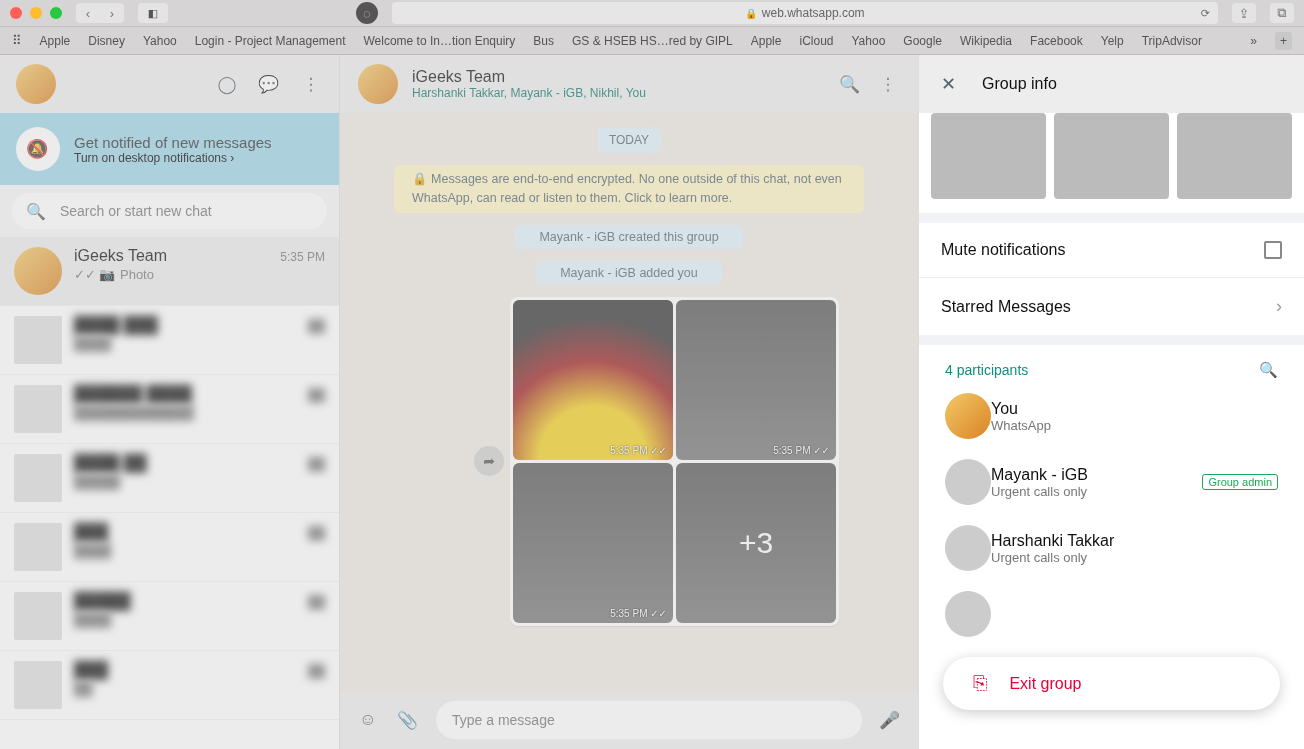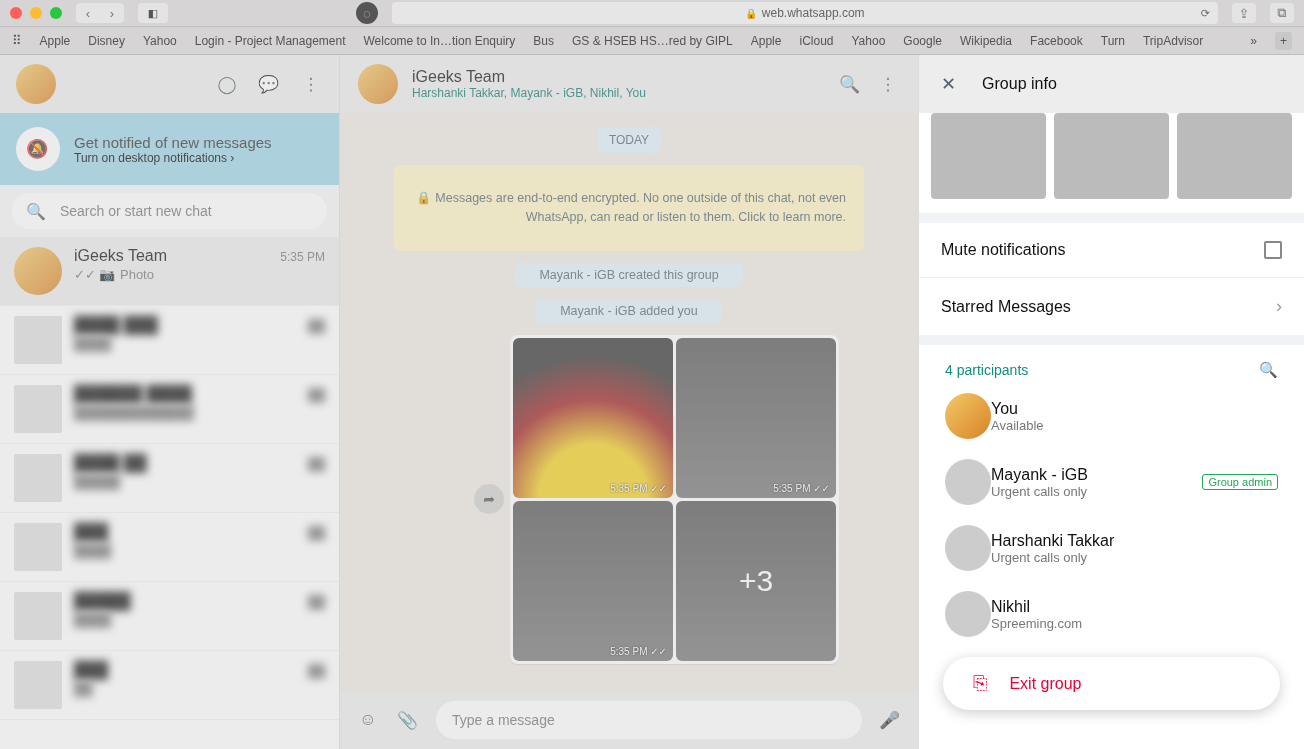--- a/index.html
+++ b/index.html
@@ -50,21 +50,21 @@
 .blur .name,.blur .row2 span,.blur .time{filter:blur(4px)}
 .pix .av{border-radius:2px}
 
 
 .center{flex:1;display:flex;flex-direction:column;background:#efeae2;min-width:0}
 .center-head{height:58px;background:#ededed;display:flex;align-items:center;padding:0 18px;gap:14px}
 .center-head .title{font-size:16px;color:#111;font-weight:500}
 .center-head .sub{font-size:12px;color:#0f766e}
 .msgs{flex:1;overflow:hidden;padding:14px 40px;display:flex;flex-direction:column;align-items:center;gap:12px;position:relative}
 .pill{background:#e1f2fa;color:#54656f;font-size:12px;padding:6px 12px;border-radius:6px}
-.enc{background:#fdf4c5;color:#54656f;font-size:12.5px;padding:24px 18px;border-radius:6px;text-align:right;max-width:470px;line-height:1.5}
+.enc{background:#fdf4c5;color:#54656f;font-size:12.5px;padding:5px 18px;border-radius:6px;text-align:left;max-width:470px;line-height:1.5}
 .sys{background:#e1f2fa;color:#54656f;font-size:12.5px;padding:5px 24px;border-radius:6px}
 .images{align-self:flex-start;margin-left:130px;background:#fff;border-radius:8px;padding:3px;display:grid;grid-template-columns:1fr 1fr;gap:3px;box-shadow:0 1px 1px rgba(0,0,0,.1);position:relative}
 .img{width:160px;height:160px;border-radius:6px;position:relative;background-size:cover}
 .img .stamp{position:absolute;right:6px;bottom:4px;color:#fff;font-size:10px;text-shadow:0 0 2px #000}
 .img.i1{background:radial-gradient(circle at 50% 100%, #f5d020 30%, #a01f1f 55%, #333 80%)}
 .img.i2,.img.i3,.img.i4{background:linear-gradient(#555,#777)}
 .img.i4{display:flex;align-items:center;justify-content:center;color:#fff;font-size:30px;font-weight:300}
 .fwd{position:absolute;left:-36px;bottom:150px;width:30px;height:30px;border-radius:50%;background:rgba(200,200,200,.8);display:flex;align-items:center;justify-content:center;color:#555;font-size:14px}
 .composer{height:58px;background:#ededed;display:flex;align-items:center;padding:0 16px;gap:16px}
 .composer .msg-input{flex:1;height:38px;background:#fff;border-radius:20px;padding:0 16px;display:flex;align-items:center;color:#888;font-size:14px}
@@ -127,21 +127,21 @@
     <span>Login - Project Management</span>
     <span>Welcome to In…tion Enquiry</span>
     <span>Bus</span>
     <span>GS &amp; HSEB HS…red by GIPL</span>
     <span>Apple</span>
     <span>iCloud</span>
     <span>Yahoo</span>
     <span>Google</span>
     <span>Wikipedia</span>
     <span>Facebook</span>
-    <span>Turn</span>
+    <span>Yelp</span>
     <span>TripAdvisor</span>
     <span style="margin-left:auto">»</span>
     <span style="background:#c8c8c8;padding:2px 5px;border-radius:3px">+</span>
   </div>
 
   <div class="app">
     <div class="modal-overlay"></div>
 
     <div class="left">
       <div class="left-head">
@@ -318,44 +318,40 @@
       </div>
       <div class="section">
         <div class="part-head">
           <span class="cnt">4 participants</span>
           <span class="srch">🔍</span>
         </div>
         <div class="member">
           <div class="mav" style="background:linear-gradient(135deg,#f3c969,#d98324)"></div>
           <div style="flex:1">
               <div class="mname">You</div>
-              <div class="msub">Available</div>
+              <div class="msub">WhatsApp</div>
             </div>
         </div>
         <div class="member">
           <div class="mav"></div>
           <div style="flex:1">
               <div class="mname">Mayank - iGB</div>
               <div class="msub">Urgent calls only</div>
             </div>
           <span class="badge">Group admin</span>
         </div>
         <div class="member">
           <div class="mav"></div>
           <div style="flex:1">
               <div class="mname">Harshanki Takkar</div>
               <div class="msub">Urgent calls only</div>
             </div>
         </div>
         <div class="member">
           <div class="mav"></div>
-          <div style="flex:1">
-              <div class="mname">Nikhil</div>
-              <div class="msub">Spreeming.com</div>
-            </div>
         </div>
       </div>
       <div class="exit">
         <span style="font-size:18px">⎘</span>
         <span>Exit group</span>
       </div>
     </div>
 
   </div>
 </div>

